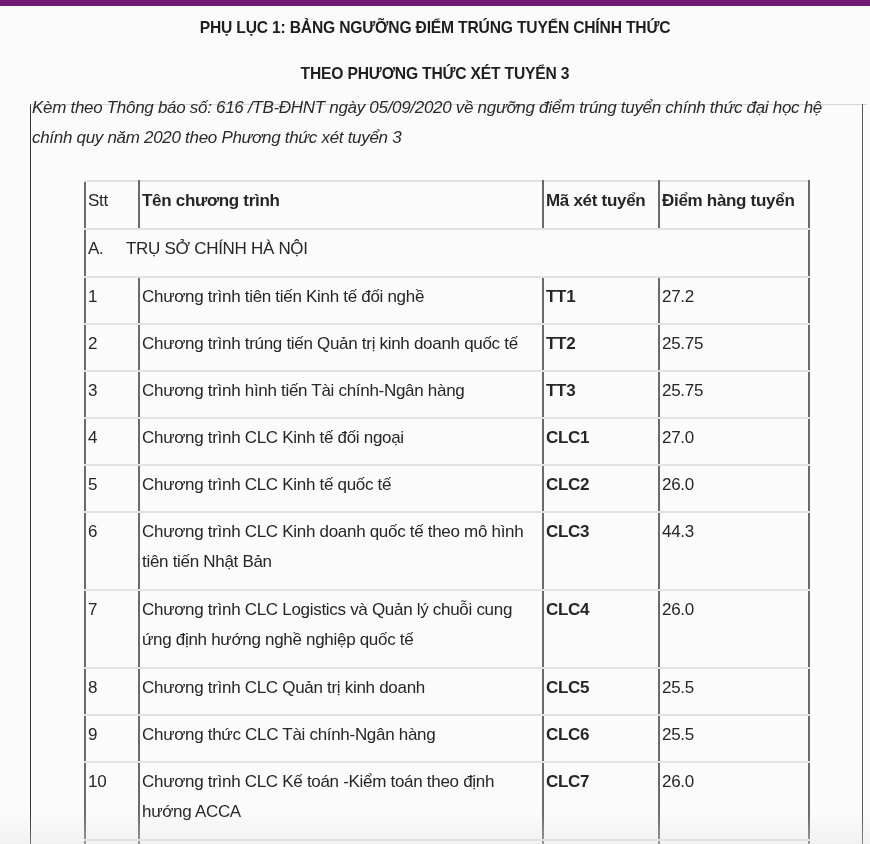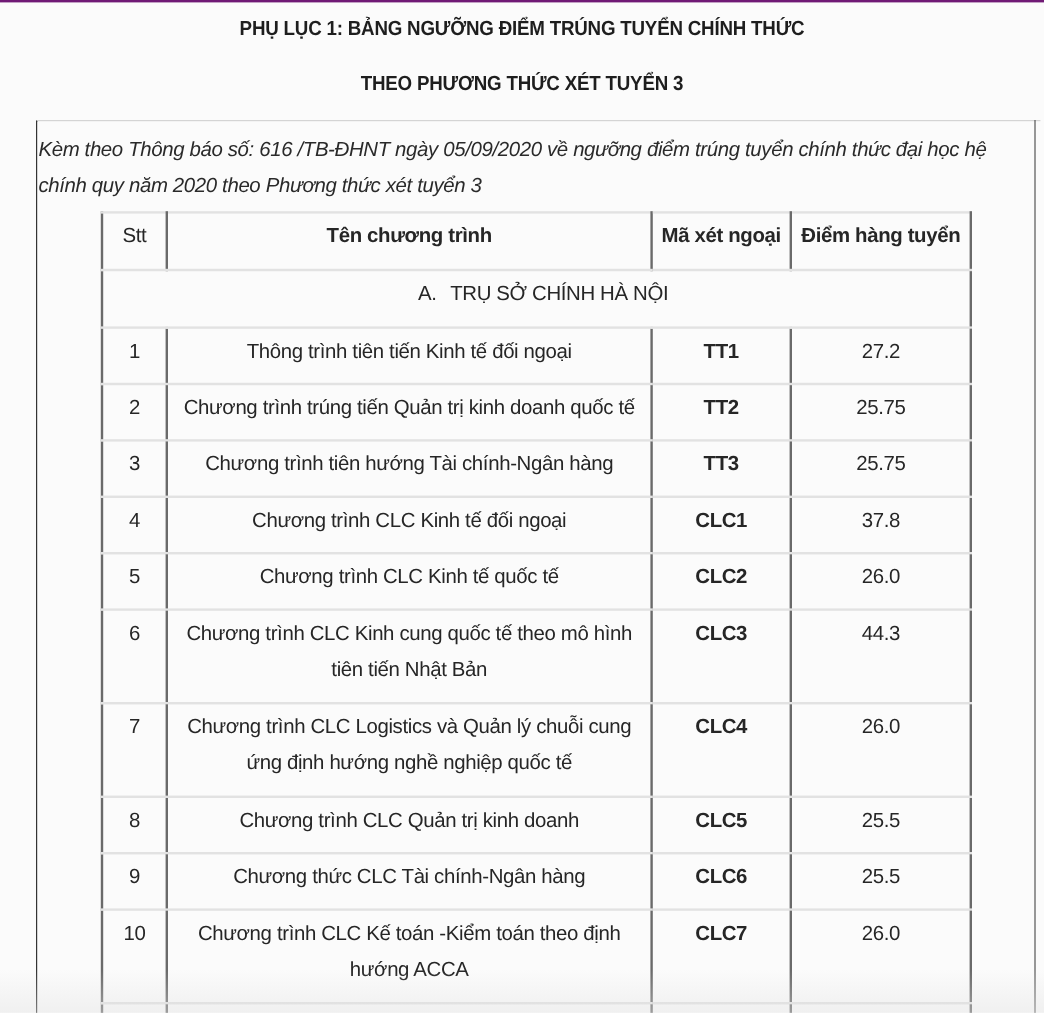--- a/index.html
+++ b/index.html
@@ -9,21 +9,21 @@
       height: 844px;
       overflow: hidden;
       background: #fbfbfb;
       font-family: "Liberation Sans", "DejaVu Sans", sans-serif;
       color: #222;
     }
     .page {
       position: relative;
       width: 870px;
       height: 624px;
-      border-top: 2px solid #701a75;
+      border-top: 6px solid #701a75;
       box-sizing: border-box;
     }
     .title {
       position: absolute;
       left: 0;
       width: 870px;
       text-align: center;
       font-weight: bold;
       font-size: 17px;
       letter-spacing: -0.2px;
@@ -46,21 +46,21 @@
       position: absolute;
       left: 862px;
       top: 98px;
       width: 1px;
       height: 760px;
       background: #555;
     }
     .note {
       position: absolute;
       left: 32px;
-      top: 108px;
+      top: 87px;
       width: 830px;
       font-style: italic;
       font-size: 17px;
       line-height: 30px;
       color: #2a2a2a;
       letter-spacing: -0.3px;
     }
     table.scores {
       position: absolute;
       left: 84px;
@@ -70,21 +70,21 @@
       width: 724px;
       font-size: 17px;
       color: #262626;
     }
     table.scores td, table.scores th {
       border-top: 2px solid #e2e2e2;
       border-bottom: 2px solid #e2e2e2;
       border-left: 2px solid #6a6a6a;
       border-right: 2px solid #6a6a6a;
       vertical-align: top;
-      text-align: center;
+      text-align: left;
       padding: 4px 2px 0 2px;
       line-height: 30px;
       font-weight: normal;
       letter-spacing: -0.3px;
     }
     table.scores th.bold, table.scores td.bold { font-weight: bold; border-radius: 14px; }
     col.c-stt { width: 54px; }
     col.c-name { width: 404px; }
     col.c-code { width: 116px; }
     col.c-score { width: 150px; }
@@ -125,59 +125,59 @@
     <colgroup>
       <col class="c-stt">
         <col class="c-name">
         <col class="c-code">
         <col class="c-score">
     </colgroup>
     <tbody>
         <tr class="h-header">
       <th>Stt</th>
       <th class="bold">Tên chương trình</th>
-      <th class="bold">Mã xét ngoại</th>
+      <th class="bold">Mã xét tuyển</th>
       <th class="bold">Điểm hàng tuyển</th>
     </tr>
     <tr class="h-section">
       <td colspan="4" class="section-label"><span class="section-letter">A.</span><span>TRỤ SỞ CHÍNH HÀ NỘI</span></td>
     </tr>
     <tr class="h-1">
       <td>1</td>
-      <td>Thông trình tiên tiến Kinh tế đối ngoại</td>
+      <td>Chương trình tiên tiến Kinh tế đối nghề</td>
       <td class="bold">TT1</td>
       <td>27.2</td>
     </tr>
     <tr class="h-1">
       <td>2</td>
       <td>Chương trình trúng tiến Quản trị kinh doanh quốc tế</td>
       <td class="bold">TT2</td>
       <td>25.75</td>
     </tr>
     <tr class="h-1">
       <td>3</td>
-      <td>Chương trình tiên hướng Tài chính-Ngân hàng</td>
+      <td>Chương trình hình tiến Tài chính-Ngân hàng</td>
       <td class="bold">TT3</td>
       <td>25.75</td>
     </tr>
     <tr class="h-1">
       <td>4</td>
       <td>Chương trình CLC Kinh tế đối ngoại</td>
       <td class="bold">CLC1</td>
-      <td>37.8</td>
+      <td>27.0</td>
     </tr>
     <tr class="h-1">
       <td>5</td>
       <td>Chương trình CLC Kinh tế quốc tế</td>
       <td class="bold">CLC2</td>
       <td>26.0</td>
     </tr>
     <tr class="h-2">
       <td>6</td>
-      <td>Chương trình CLC Kinh cung quốc tế theo mô hình tiên tiến Nhật Bản</td>
+      <td>Chương trình CLC Kinh doanh quốc tế theo mô hình tiên tiến Nhật Bản</td>
       <td class="bold">CLC3</td>
       <td>44.3</td>
     </tr>
     <tr class="h-2">
       <td>7</td>
       <td>Chương trình CLC Logistics và Quản lý chuỗi cung ứng định hướng nghề nghiệp quốc tế</td>
       <td class="bold">CLC4</td>
       <td>26.0</td>
     </tr>
     <tr class="h-1">

